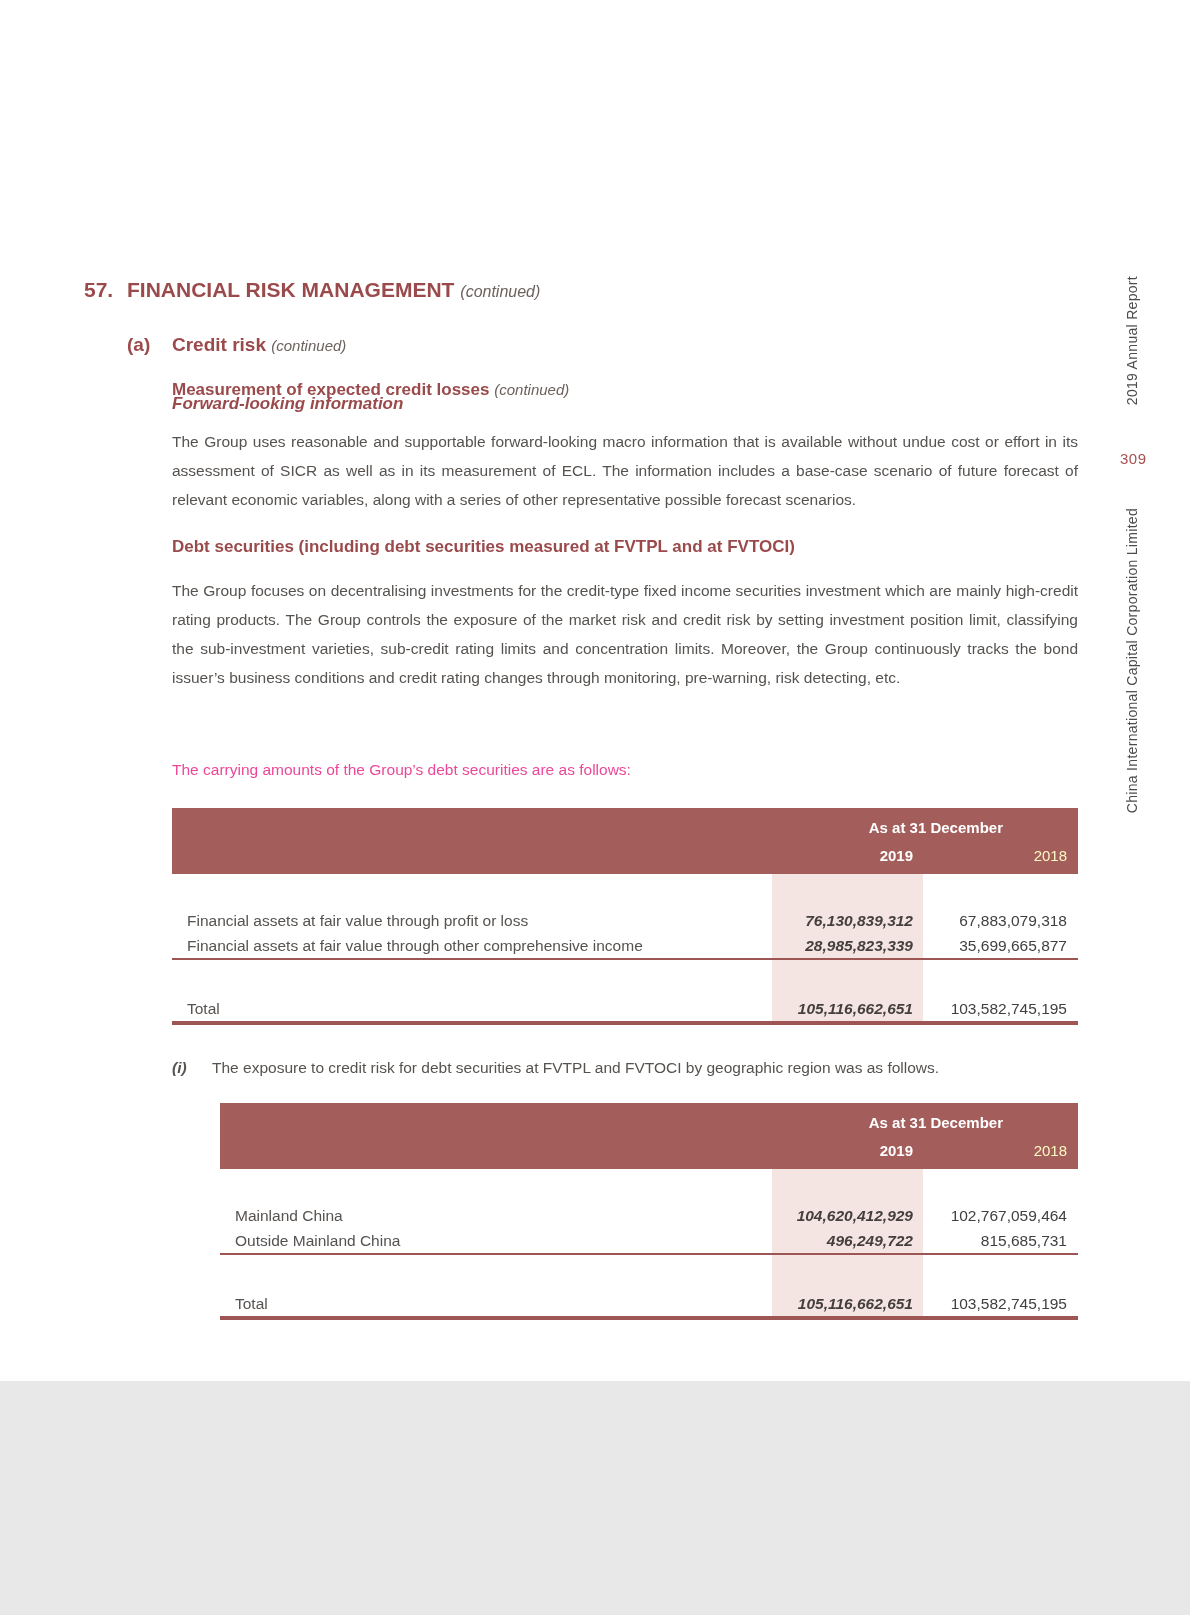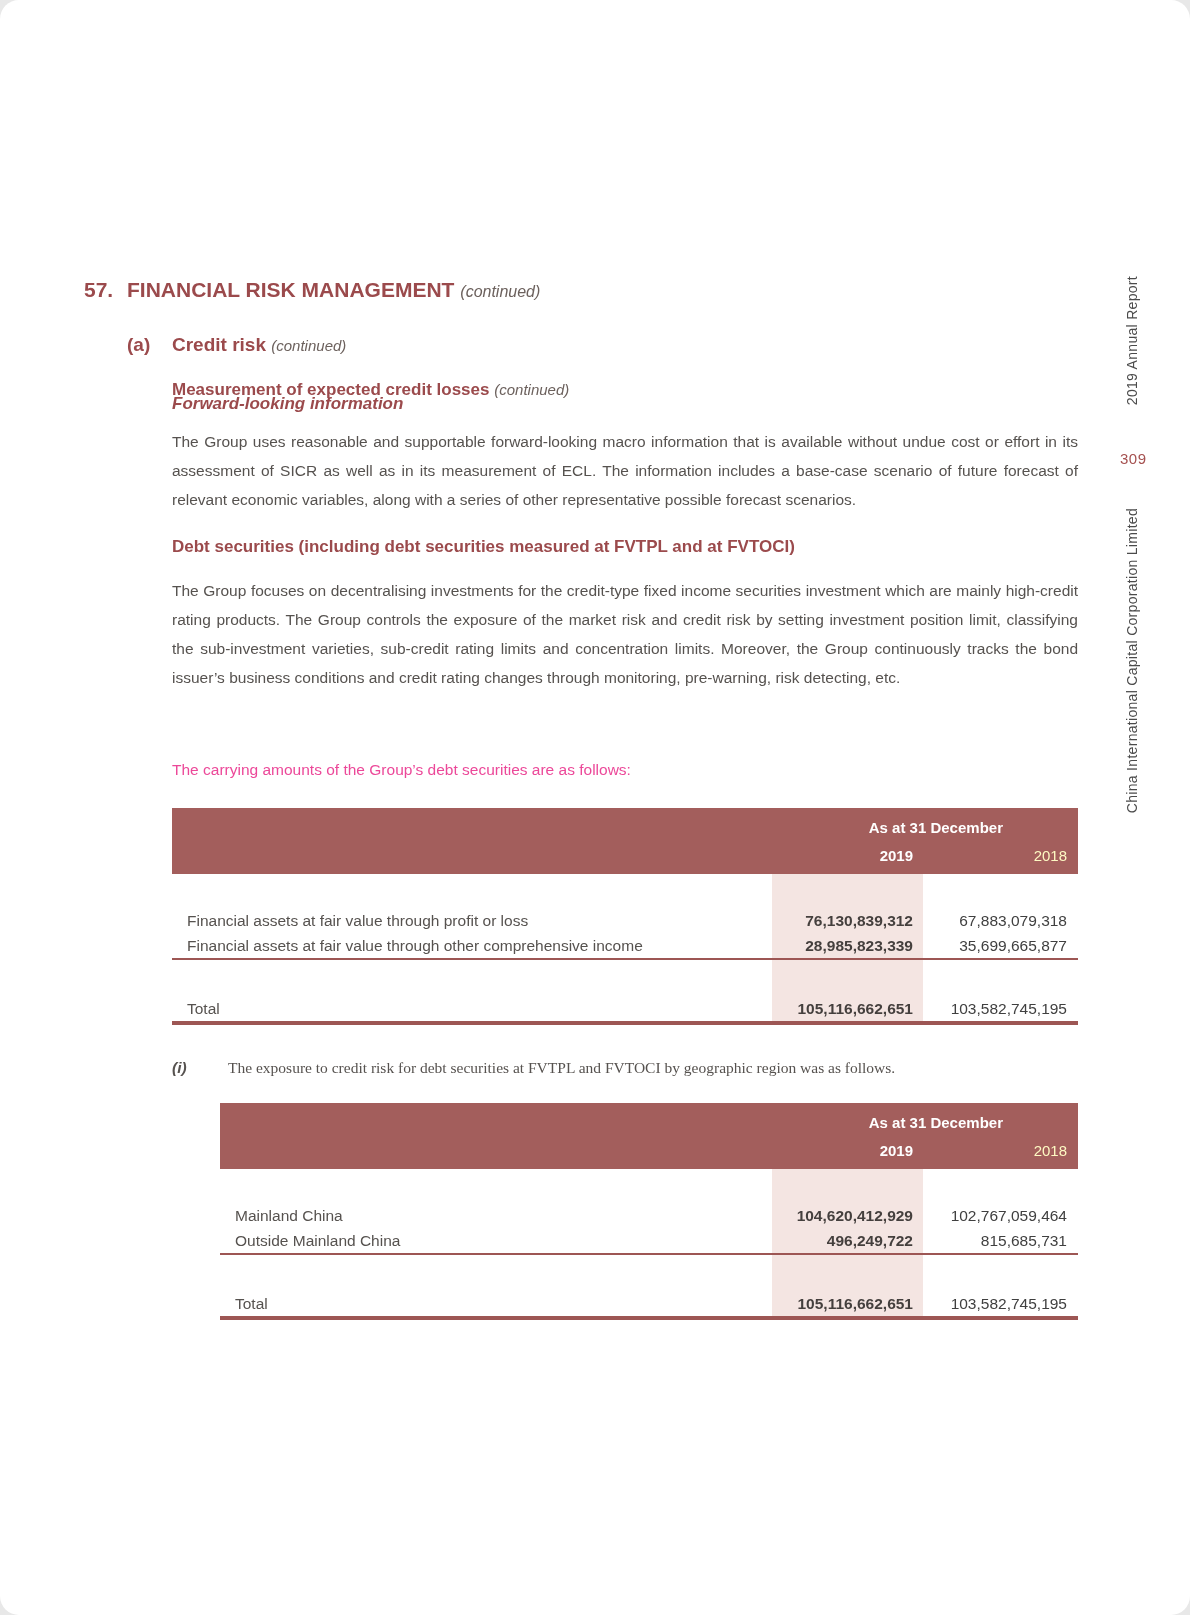--- a/index.html
+++ b/index.html
@@ -1,62 +1,61 @@
 <!DOCTYPE html>
 <html><head>
 <meta charset="utf-8">
 <style>
   html,body{margin:0;padding:0;background:#e8e8e8;}
   .page{
     position:relative;
-    width:1190px;height:1615px;
+    width:1190px;height:1381px;
     background:#ffffff;
     font-family:"Liberation Sans", sans-serif;
     color:#56524F;
     overflow:hidden;
     margin:0 auto;
-    border-radius:19px;
   }
   .abs{position:absolute;}
   
   .h1{top:277px;left:84px;font-size:21px;font-weight:bold;color:#9B4A4C;line-height:26px;}
   .h1 .num{display:inline-block;width:43px;}
   .cont{font-weight:normal;font-style:italic;color:#6C615D;font-size:15px;}
   .h1 .cont{font-size:16px;}
   .h2{top:333px;left:127px;font-size:19px;font-weight:bold;color:#9B4A4C;line-height:24px;}
   .h2 .lbl{display:inline-block;width:45px;color:#9B4A4C;}
   .h3{top:379px;left:172px;font-size:17px;font-weight:bold;color:#9B4A4C;line-height:22px;}
   .h4{top:393px;left:172px;font-size:17px;font-weight:bold;font-style:italic;color:#9B4A4C;line-height:22px;}
   .para{left:172px;width:906px;font-size:15.5px;line-height:29px;text-align:justify;color:#56524F;}
   .p1{top:427px;}
   .h-debt{top:536px;left:172px;font-size:17px;font-weight:bold;color:#9B4A4C;line-height:22px;}
   .p2{top:576px;}
   .caption{top:756px;left:172px;font-size:15.5px;line-height:28px;color:#ec4899;}
   .geo-note{top:1055px;left:172px;font-size:15.5px;line-height:26px;color:#56524F;}
   .geo-note .lbl{position:absolute;left:0;top:0;font-weight:bold;font-style:italic;}
-  .geo-note .txt{display:inline-block;margin-left:56px;font-family:Liberation Serif, serif;}
+  .geo-note .txt{display:inline-block;margin-left:40px;}
   
   .tbl{position:absolute;background:transparent;}
   .tbl1{top:808px;left:172px;width:906px;}
   .tbl2{top:1103px;left:220px;width:858px;}
   .t-head{position:relative;height:66px;background:#A35E5C;}
   .t-head .grp{position:absolute;top:11px;right:75px;color:#ffffff;font-size:15px;font-weight:bold;}
   .t-head .c2019{position:absolute;bottom:10px;text-align:right;color:#ffffff;font-size:15px;font-weight:bold;}
   .tbl1 .t-head .c2019{left:600px;width:141px;}
   .tbl2 .t-head .c2019{left:552px;width:141px;}
   .t-head .c2018{position:absolute;bottom:10px;right:11px;width:144px;text-align:right;color:#fef9c3;font-size:15px;font-weight:normal;}
   .t-body{position:relative;}
   .stripe{position:absolute;top:0;bottom:0;width:151px;background:#F4E5E2;}
   .tbl1 .stripe{left:600px;}
   .tbl2 .stripe{left:552px;}
   .spacer-a{height:34px;}
   .spacer-b{height:36px;}
   .t-row{position:relative;display:flex;align-items:center;height:25px;font-size:15.5px;}
   .t-row .rlabel{flex:1 1 auto;padding-left:15px;color:#56524F;}
-  .t-row .v2019{width:151px;box-sizing:border-box;padding-right:10px;text-align:right;font-weight:bold;color:#443F3D;}
+  .t-row .v2019{width:151px;box-sizing:border-box;padding-right:10px;text-align:right;font-weight:bold;color:#443F3D;font-style:italic;}
   .t-row .v2018{width:155px;box-sizing:border-box;padding-right:11px;text-align:right;color:#404040;}
   .rule-thin{position:relative;height:0;border-bottom:2px solid #9D5654;}
   .rule-thick{position:relative;height:0;border-bottom:4px solid #9D5654;}
   
   .v-text{
     position:absolute;
     writing-mode:vertical-rl;
     transform:rotate(180deg);
     font-size:14px;color:#4B4B4B;letter-spacing:0.3px;white-space:nowrap;
   }

